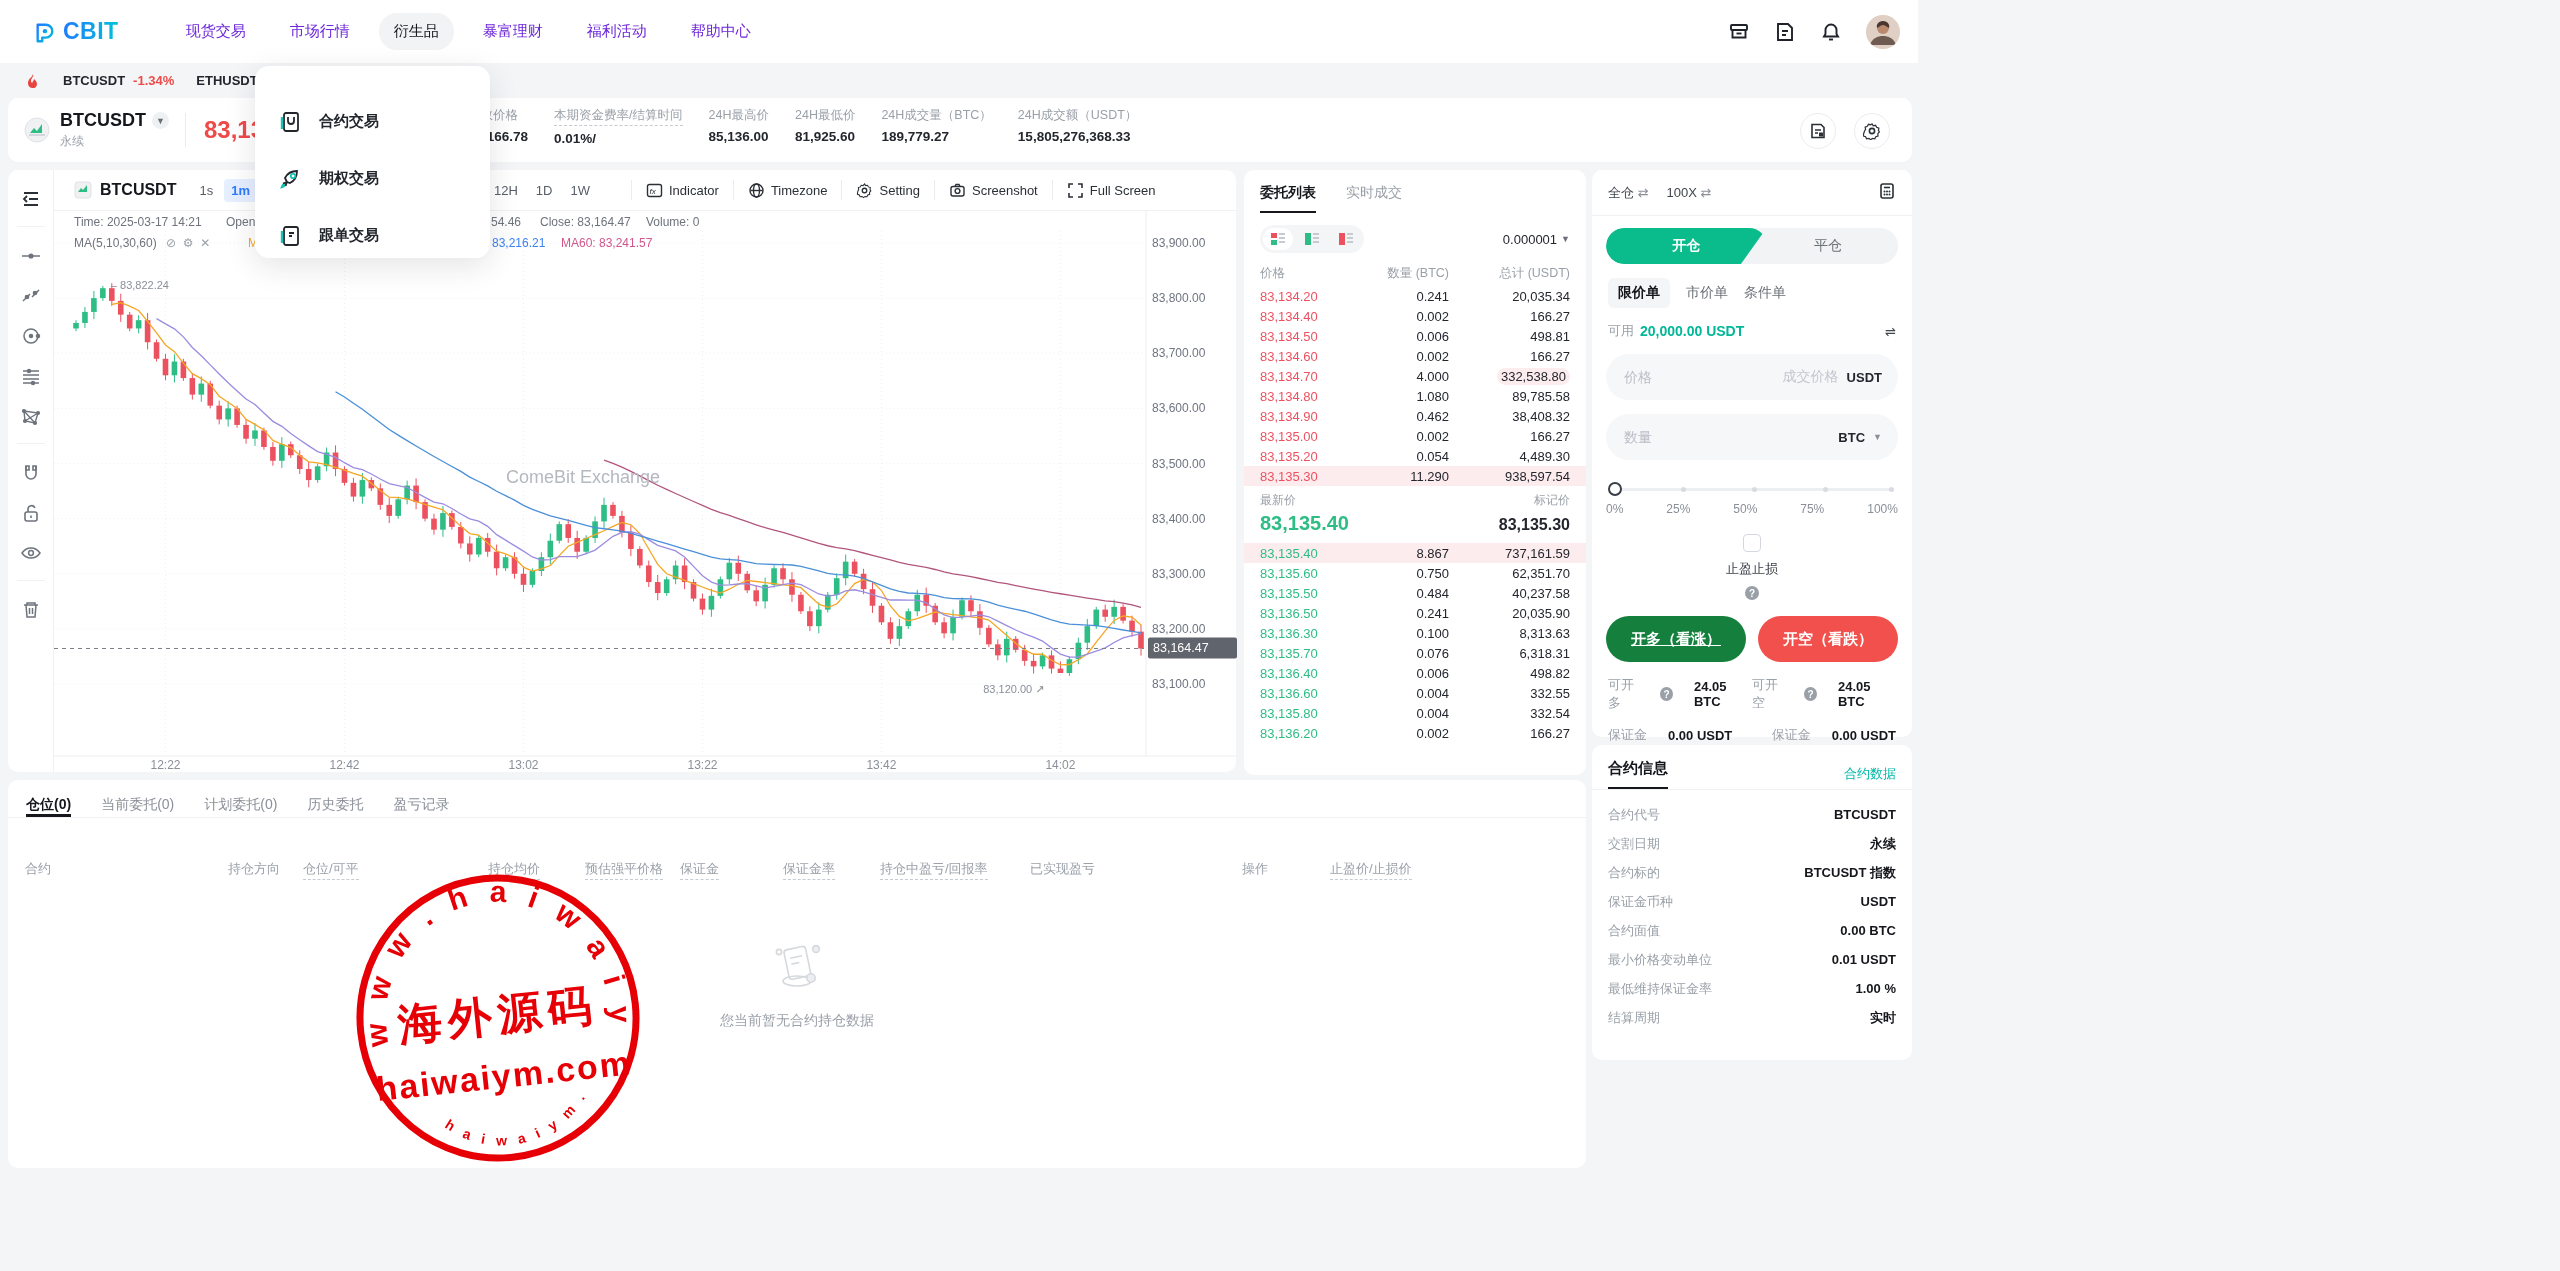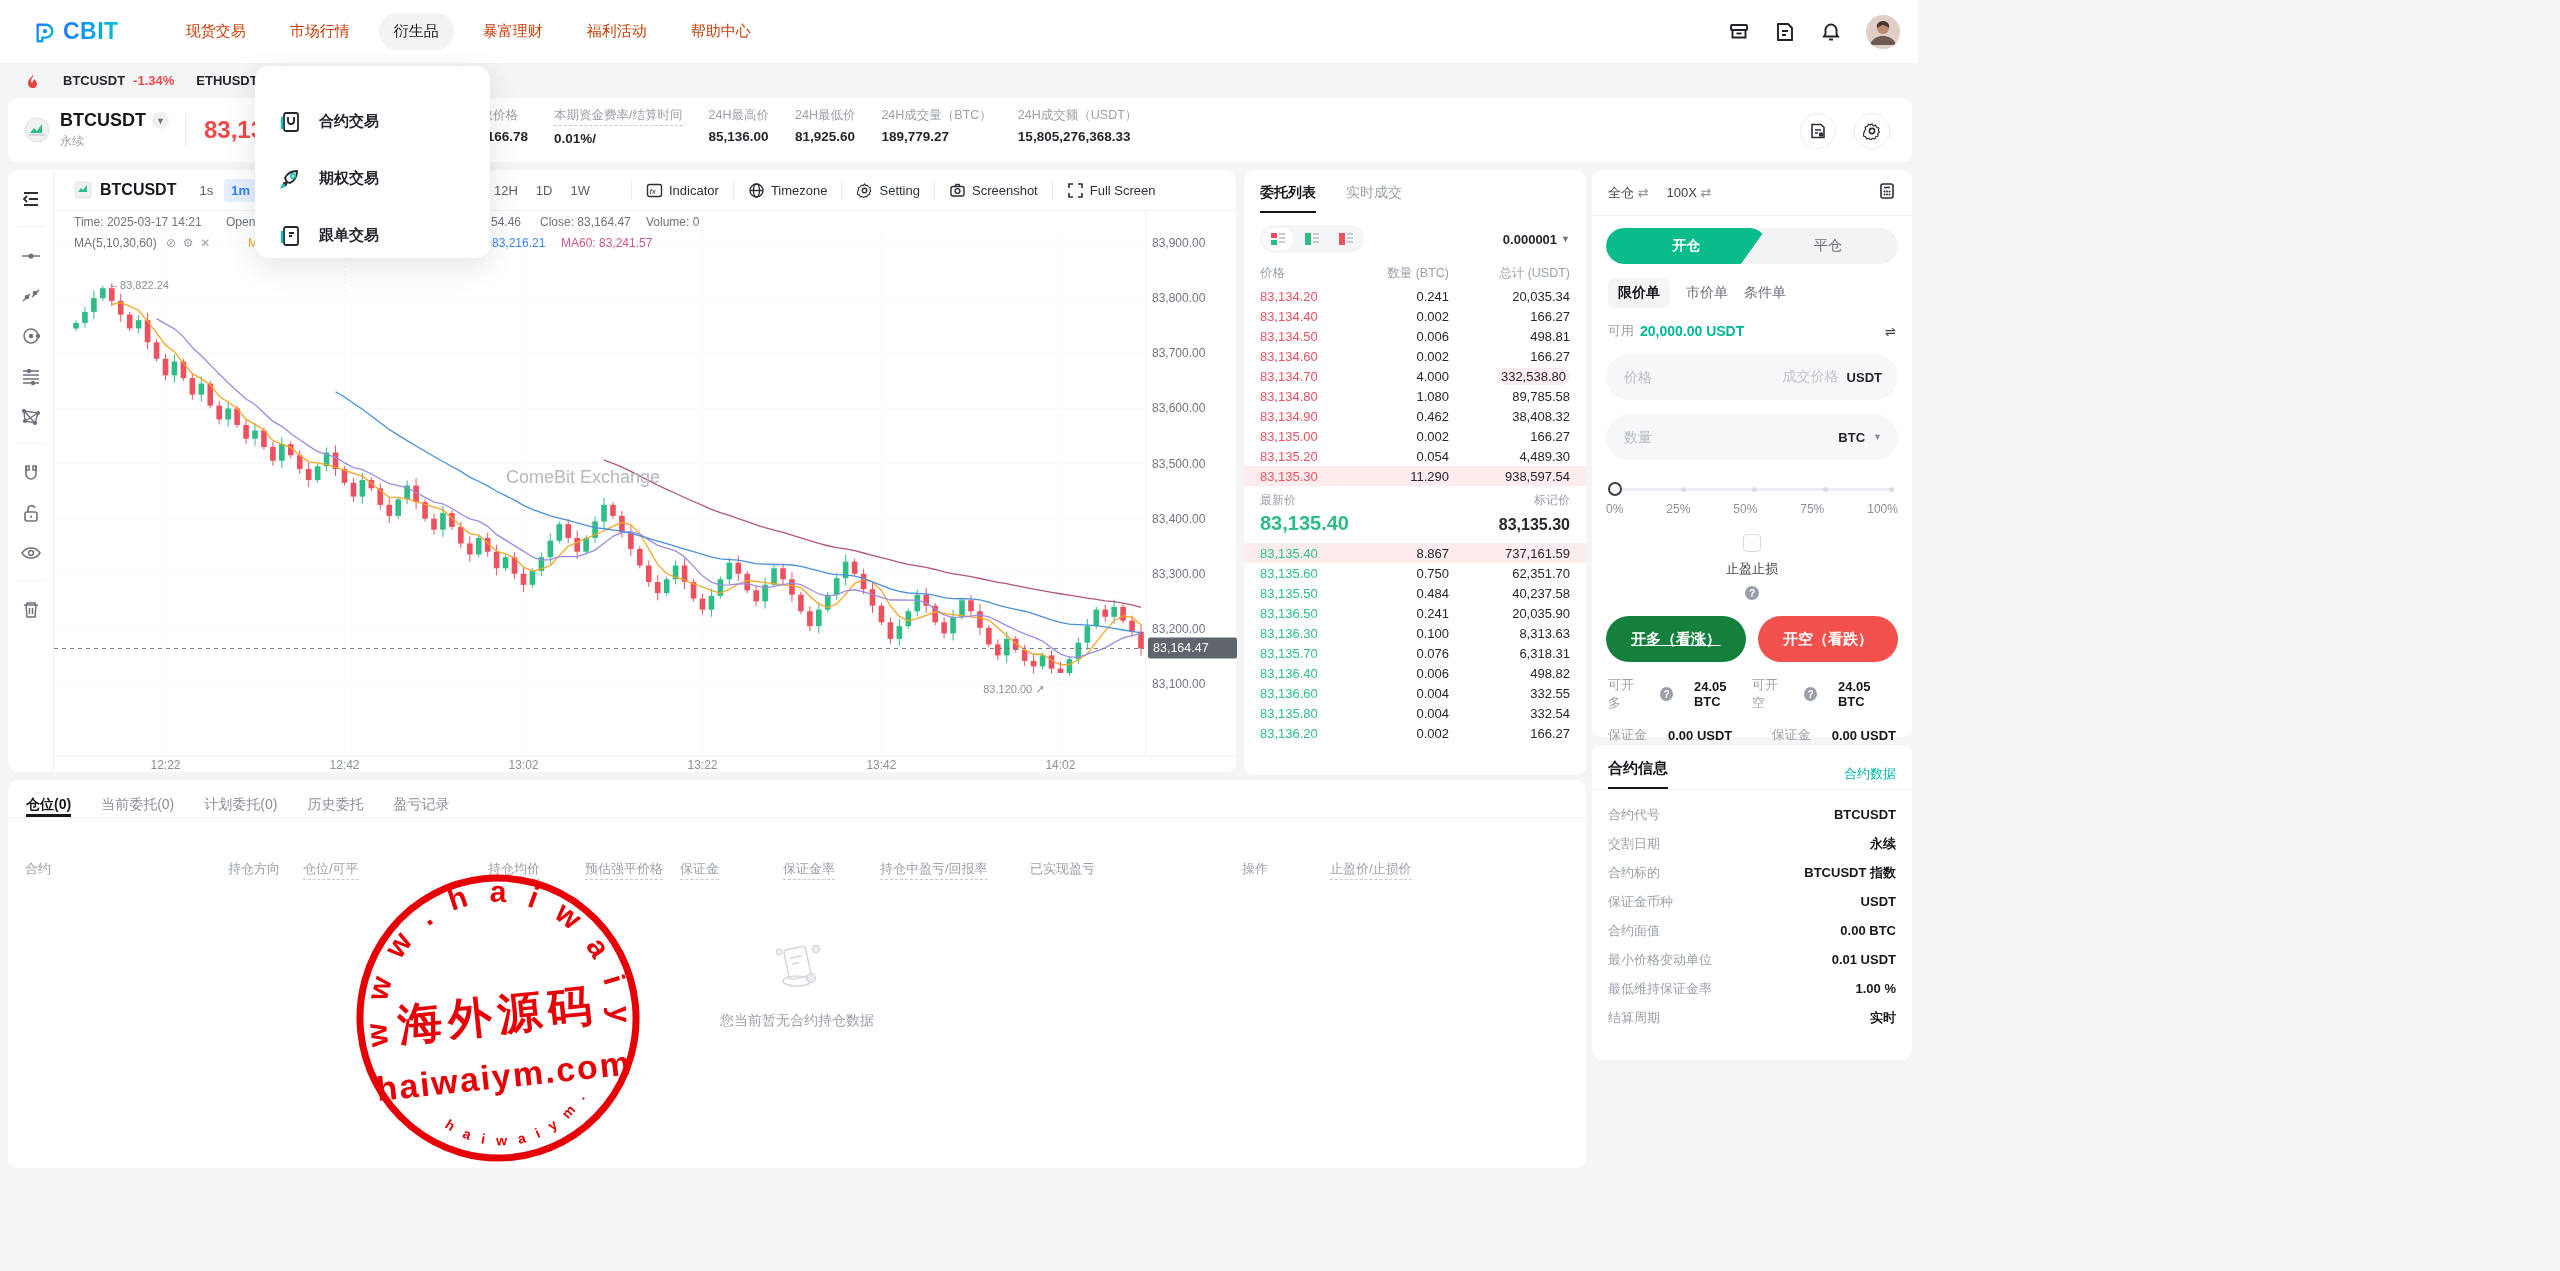--- a/index.html
+++ b/index.html
@@ -4,21 +4,21 @@
 <style>
   html,body{margin:0;padding:0;}
   body{width:2560px;height:1271px;background:#f4f5f7;font-family:"Liberation Sans","DejaVu Sans",sans-serif;color:#1b1e24;overflow:hidden;}
   .app{position:relative;width:1918px;height:1168px;}
   .card{position:absolute;background:#fff;border-radius:10px;}
   
   .nav{position:absolute;left:0;top:0;width:1918px;height:63px;background:#fff;display:flex;align-items:center;}
   .logo-wrap{display:flex;align-items:center;gap:7px;margin-left:34px;}
   .logo-text{font-size:23px;font-weight:bold;background:linear-gradient(90deg,#1f7bff,#00c2d8);-webkit-background-clip:text;background-clip:text;color:transparent;letter-spacing:.5px;}
   .nav-items{display:flex;align-items:center;margin-left:52px;gap:14px;}
-  .nav-item{font-size:15px;color:#c2410c;padding:9px 15px;border-radius:18px;cursor:pointer;white-space:nowrap;}
+  .nav-item{font-size:15px;color:#6d28d9;padding:9px 15px;border-radius:18px;cursor:pointer;white-space:nowrap;}
   .nav-item.active{background:#f2f3f5;color:#15171c;}
   .nav-right{position:absolute;right:18px;top:0;height:63px;display:flex;align-items:center;gap:24px;}
   .nav-icon{width:22px;height:22px;display:inline-flex;}
   .avatar{width:34px;height:34px;border-radius:50%;overflow:hidden;background:#e8d6c8;display:inline-block;}
   
   .ticker{position:absolute;left:0;top:63px;width:1918px;height:35px;display:flex;align-items:center;font-size:13px;}
   .flame{margin-left:25px;width:16px;height:16px;}
   .tk-sym{font-weight:bold;color:#23262d;margin-left:22px;}
   .tk-chg{color:#ee4a49;margin-left:8px;font-weight:600;}
   
@@ -52,21 +52,21 @@
   .tool{display:flex;align-items:center;gap:6px;padding:0 14px;height:20px;border-left:1px solid #ececf0;cursor:pointer;color:#2b2f36;font-size:13px;white-space:nowrap;}
   .tool:first-child{border-left:1px solid #ececf0;}
   .plot{position:relative;height:562px;}
   .legend{position:absolute;left:12px;top:4px;width:1070px;font-size:12px;color:#6e737c;z-index:5;pointer-events:none;}
   .legend span{position:absolute;white-space:nowrap;}
   
   .ob-card{left:1244px;top:170px;width:342px;height:605px;}
   .ob-tabs{display:flex;gap:30px;padding:14px 16px 0 16px;font-size:14px;}
   .ob-tab{color:#9aa0a8;padding-bottom:9px;cursor:pointer;}
   .ob-tab.active{color:#15171c;font-weight:bold;border-bottom:2px solid #15171c;}
-  .ob-modes-row{display:flex;align-items:center;justify-content:space-between;margin:12px 16px 0 16px;font-weight:bold;}
+  .ob-modes-row{display:flex;align-items:center;justify-content:space-between;margin:12px 16px 0 16px;}
   .ob-modes{display:flex;align-items:center;background:#f4f5f7;border-radius:14px;padding:3px;gap:4px;}
   .ob-mode{width:30px;height:22px;border-radius:11px;display:flex;align-items:center;justify-content:center;cursor:pointer;}
   .ob-mode.active{background:#fff;}
   .ob-depth{font-size:13px;color:#23262d;display:flex;align-items:center;gap:4px;cursor:pointer;}
   .ob-head{display:grid;grid-template-columns:96px 1fr 1.3fr;padding:0 16px;margin-top:12px;font-size:12.5px;color:#9aa0a8;}
   .ob-head :nth-child(2){text-align:right;}
   .ob-head :nth-child(3){text-align:right;}
   .ob-rows{margin-top:4px;}
   .ob-row{display:grid;grid-template-columns:96px 1fr 1.3fr;padding:0 16px;height:20px;align-items:center;font-size:13px;cursor:pointer;}
   .ob-row :nth-child(2){text-align:right;color:#23262d;}

